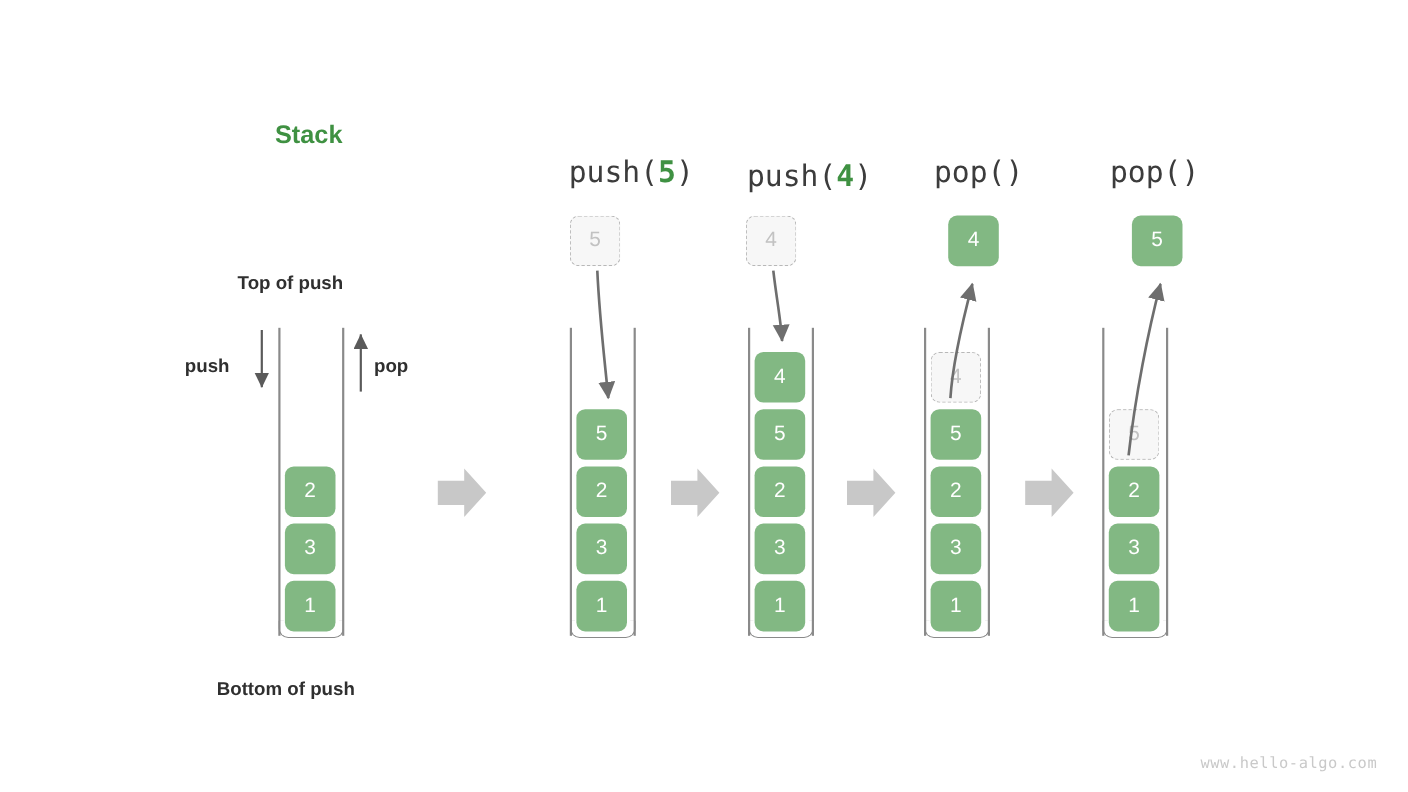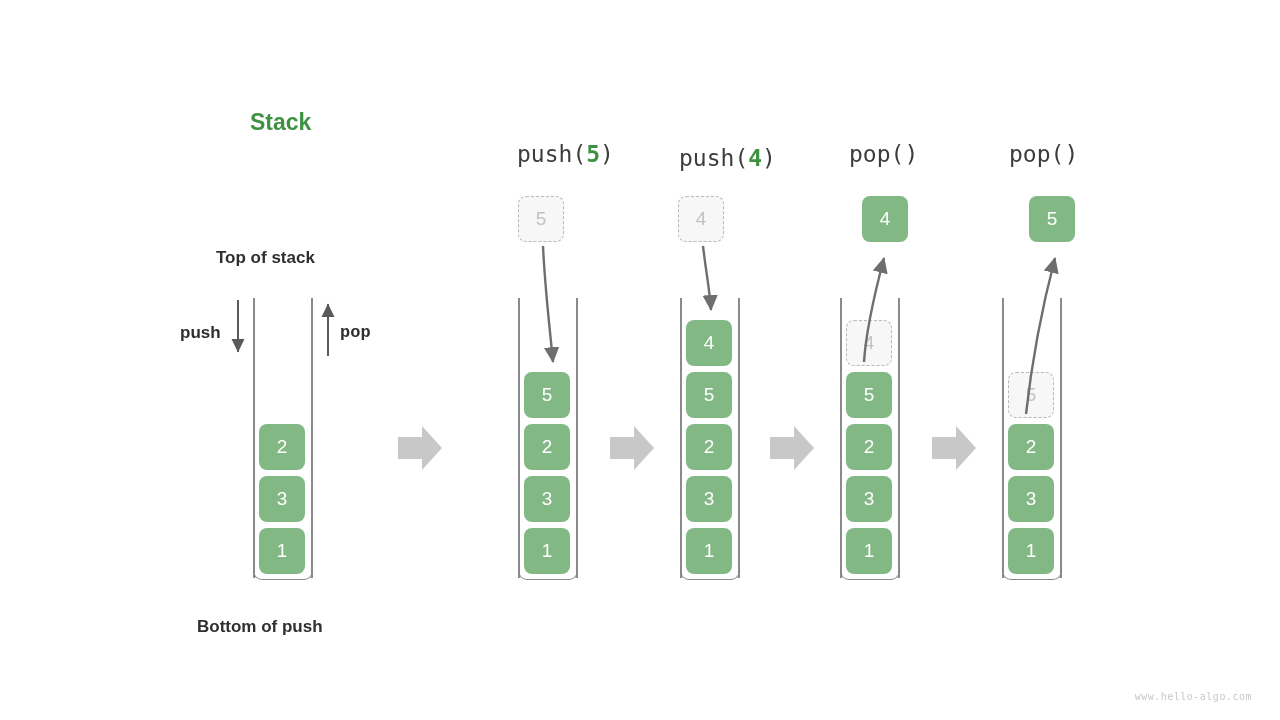--- a/index.html
+++ b/index.html
@@ -21,32 +21,32 @@
   }
   .label-bold{
     position:absolute;
     font-size:17px;font-weight:bold;
     color:#2f2f2f;
     white-space:nowrap;
   }
   .op-header{
     position:absolute;
     font-family:"DejaVu Sans Mono", monospace;
-    font-size:23px;
+    font-size:27px;
     color:#3c3c3c;
     white-space:nowrap;
     letter-spacing:0px;
     text-align:right;
   }
   .op-header .arg{color:#3f9142;font-weight:bold;}
   .watermark{
     position:absolute;
     right:28px;bottom:18px;
     font-family:"DejaVu Sans Mono", monospace;
-    font-size:10px;
+    font-size:14px;
     color:#c9c9c9;
     letter-spacing:0.5px;
     white-space:nowrap;
   }
 
   .container-wall{
     position:absolute;
     width:1.6px;
     background:#8a8a8a;
   }
@@ -86,24 +86,24 @@
 
 <div class="stage">
 
   <div class="title" style="left:250px;top:109px;">Stack</div>
 
   <div class="op-header" style="left:517px;top:141px;"><span>push(</span><span class="arg">5</span><span>)</span></div>
   <div class="op-header" style="left:679px;top:145px;"><span>push(</span><span class="arg">4</span><span>)</span></div>
   <div class="op-header" style="left:849px;top:141px;"><span>pop(</span><span class="arg"></span><span>)</span></div>
   <div class="op-header" style="left:1009px;top:141px;"><span>pop(</span><span class="arg"></span><span>)</span></div>
 
-  <div class="label-bold" style="left:216px;top:248px;">Top of stack</div>
+  <div class="label-bold" style="left:216px;top:248px;">Top of push</div>
   <div class="label-bold" style="left:197px;top:617px;">Bottom of push</div>
-  <div class="label-bold" style="left:180px;top:323px;">push</div>
-  <div class="label-bold" style="left:340px;top:323px;font-family:Liberation Mono, monospace;">pop</div>
+  <div class="label-bold" style="left:168px;top:323px;">push</div>
+  <div class="label-bold" style="left:340px;top:323px;">pop</div>
 
   <div class="container-wall" style="left:253px;top:298px;height:280px;"></div>
   <div class="container-wall" style="left:311.4px;top:298px;height:280px;"></div>
   <div class="container-bottom" style="left:253px;top:564px;width:60px;height:16px;"></div>
 
   <div class="cell" style="left:259px;top:424px;">2</div>
   <div class="cell" style="left:259px;top:476px;">3</div>
   <div class="cell" style="left:259px;top:528px;">1</div>
 
   <div class="cell ghost float-cell" style="left:518px;top:196px;">5</div>

